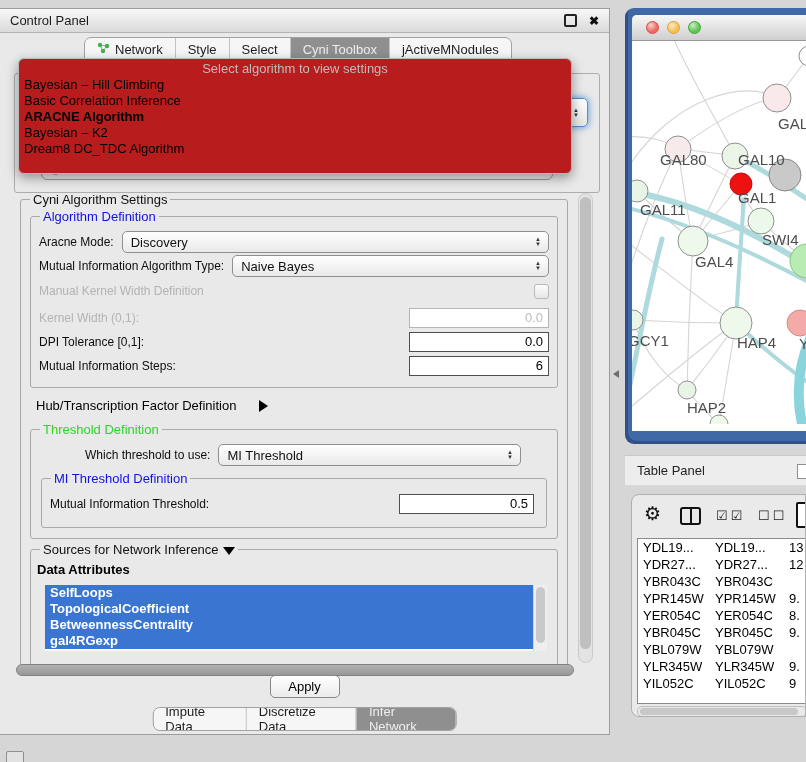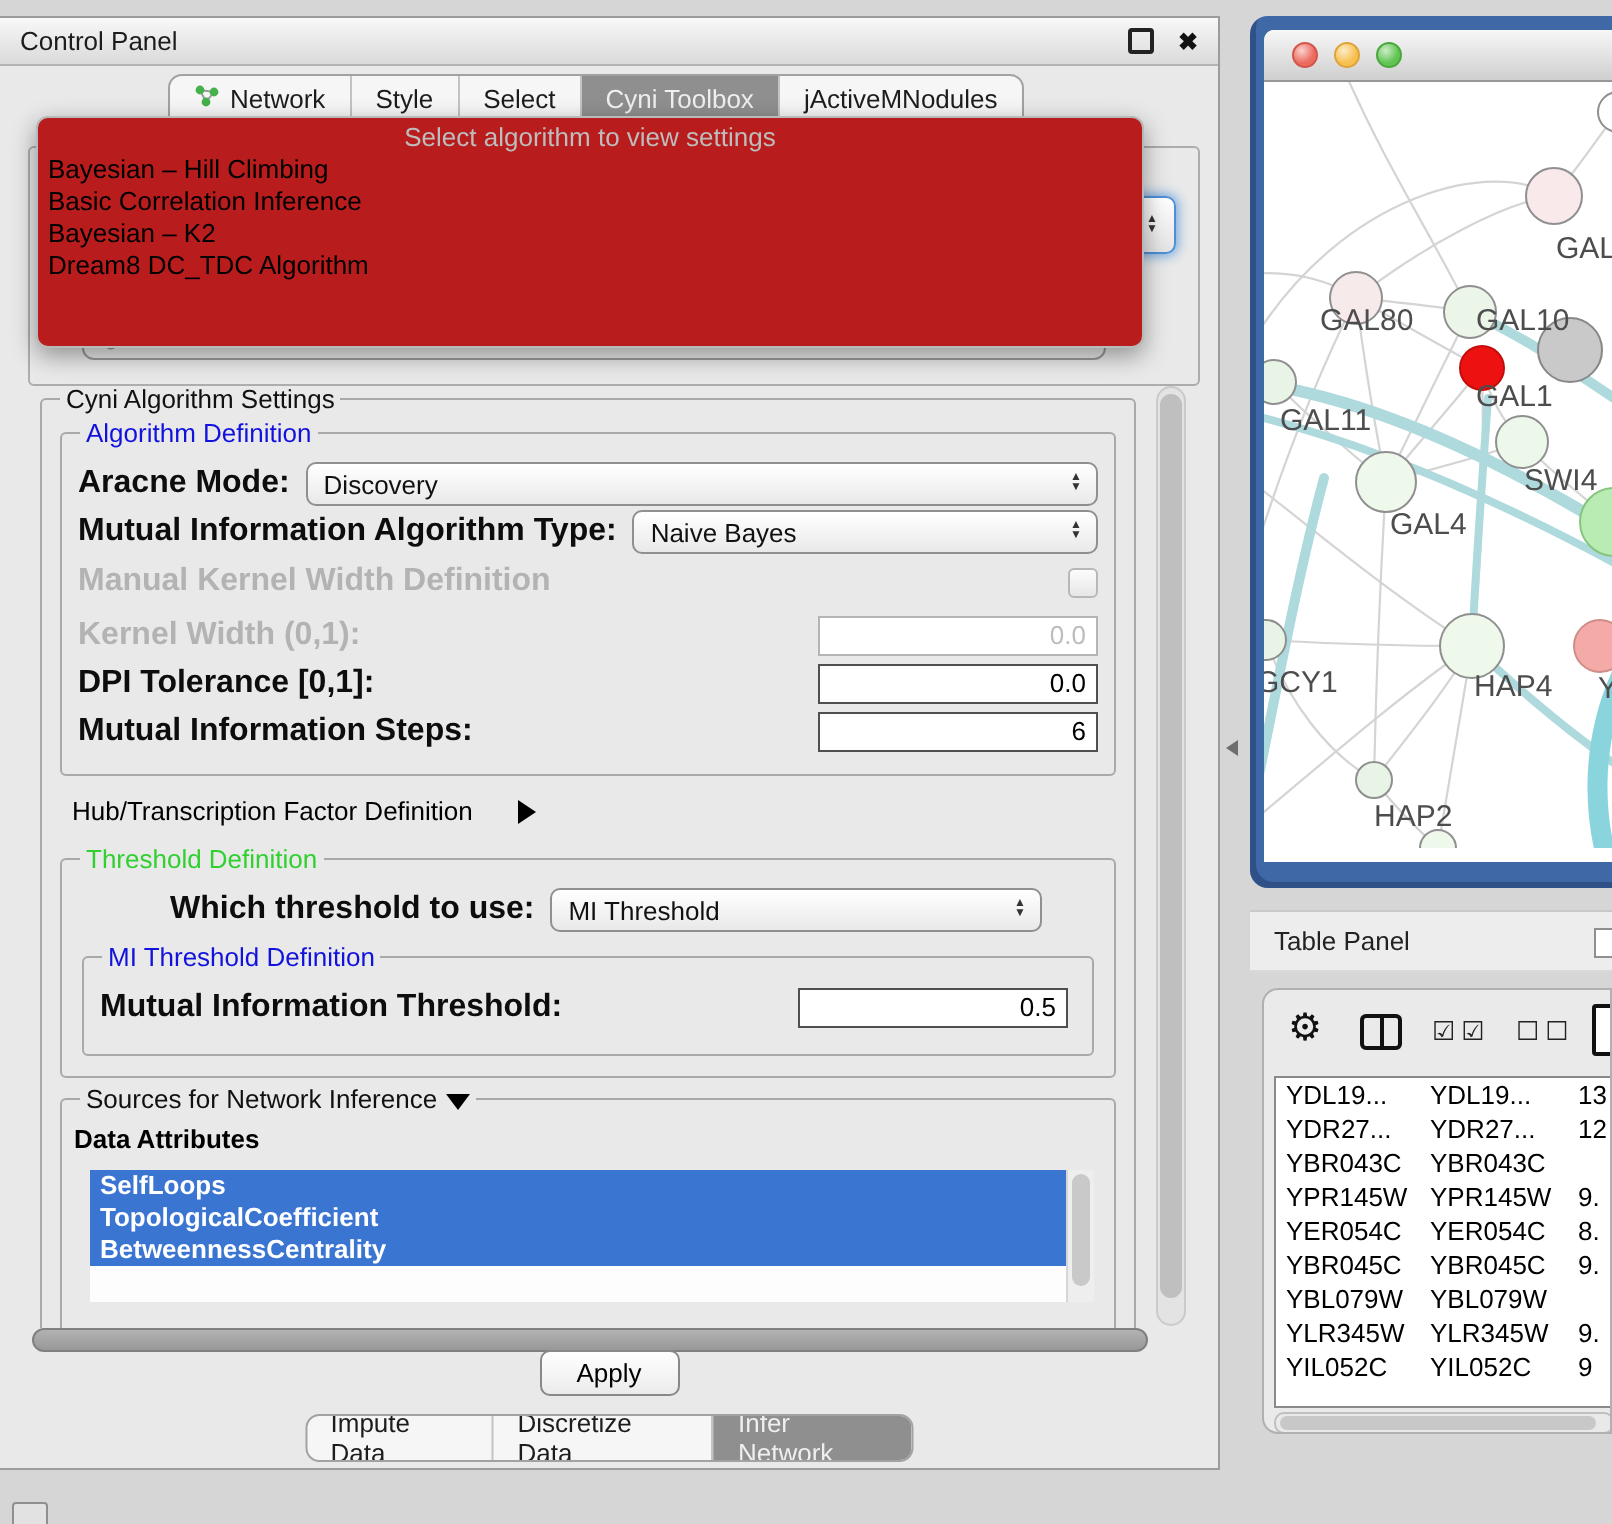--- a/index.html
+++ b/index.html
@@ -52,21 +52,21 @@
         border:1px solid #a9a9a9; border-radius:3px; background:#e9e9e9;
         box-sizing:border-box; padding:16px 9px 0 9px; }
   .grp-title { position:absolute; top:-8px; left:9px; background:#e9e9e9; padding:0 3px;
         font-size:13px; color:#111; white-space:nowrap; }
   .grp-title.blue { color:var(--title-blue,#1212dd); }
   .grp-title.green { color:var(--title-green,#30d030); }
   .sub-grp { position:relative; border:1px solid #a9a9a9; border-radius:3px;
         padding:14px 8px 8px 8px; margin-bottom:10px; background:#e9e9e9; }
   .row { display:flex; align-items:center; height:22px; margin-bottom:2px; }
   .row.short { height:20px; margin:4px 0 6px 0; }
-  .lbl { font-size:16px; font-weight:bold; color:#0d0d0d; margin-right:8px; white-space:nowrap; }
+  .lbl { font-size:12px; font-weight:normal; color:#0d0d0d; margin-right:8px; white-space:nowrap; }
   .lbl.disabled { color:#b3b3b3; }
   .spacer { flex:1; }
   .combo { flex:1; height:22px; background:linear-gradient(#ffffff,#e9e9e9);
         border:1px solid #8f8f8f; border-radius:5px; display:flex; align-items:center;
         font-size:13px; color:#111; padding-left:8px; position:relative; box-sizing:border-box; }
   .arrows { position:absolute; right:7px; top:50%; transform:translateY(-50%);
         display:flex; flex-direction:column; align-items:center; font-size:6px; line-height:5px; color:#333; }
   .arrows::before { content:"▲"; } .arrows::after { content:"▼"; }
   .field { width:140px; height:20px; background:#fff; border:1px solid #4f4f4f;
         font-size:13px; text-align:right; padding:0 5px; line-height:18px; box-sizing:border-box; color:#000; }
@@ -193,20 +193,21 @@
       </div>
     <div class="network-combo">
       <span>galFiltered.sif default node</span>
     </div>
   </div>
 
   <div class="popup">
     <div class="popup-header">Select algorithm to view settings</div>
   <div class="popup-item">Bayesian – Hill Climbing</div>
       <div class="popup-item">Basic Correlation Inference</div>
+      <div class="popup-item selected">ARACNE Algorithm</div>
       <div class="popup-item">Bayesian – K2</div>
       <div class="popup-item">Dream8 DC_TDC Algorithm</div>
     </div>
 
   <div class="scrollarea">
     <div class="settings-grp">
       <span class="grp-title">Cyni Algorithm Settings</span>
 
       <div class="sub-grp">
         <span class="grp-title blue">Algorithm Definition</span>
@@ -270,20 +271,21 @@
         </div>
       </div>
 
       <div class="sources-grp">
         <span class="grp-title"><span>Sources for Network Inference</span><span class="tri-down"></span></span>
         <div class="data-attr-title">Data Attributes</div>
         <div class="attr-list">
           <div class="attr-item">SelfLoops</div>
             <div class="attr-item">TopologicalCoefficient</div>
             <div class="attr-item">BetweennessCentrality</div>
+            <div class="attr-item">gal4RGexp</div>
             <div class="attr-scroll">
               <div class="attr-scroll-thumb"></div>
             </div>
         </div>
       </div>
     </div>
   </div>
 
   <div class="v-scroll">
       <div class="v-thumb"></div>

